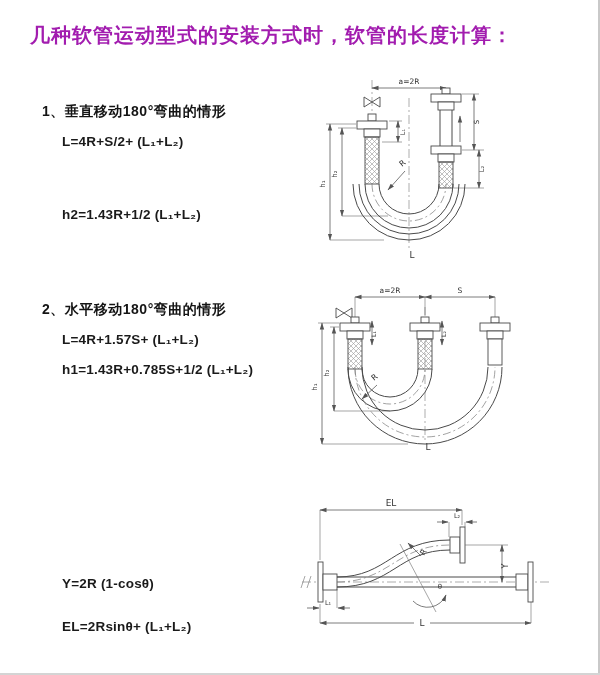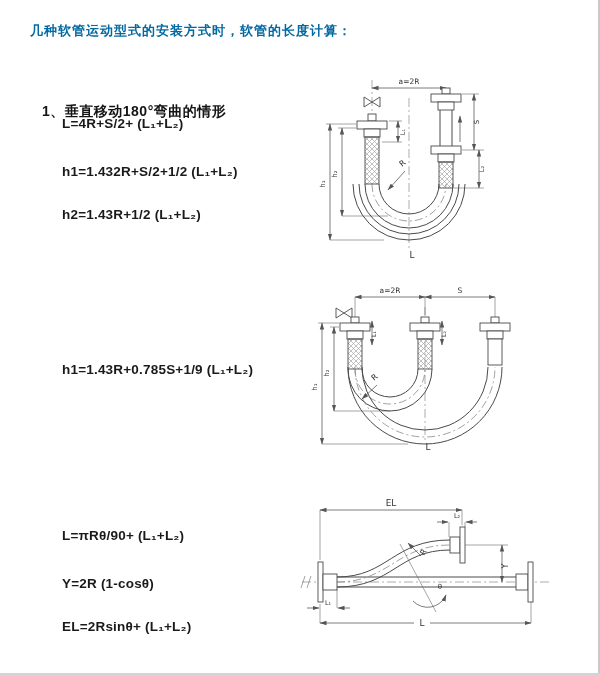--- a/index.html
+++ b/index.html
@@ -3,55 +3,55 @@
 <meta charset="utf-8">
 <style>
   html,body{margin:0;padding:0;}
   body{
     width:600px;height:675px;position:relative;background:#ffffff;
     font-family:"Liberation Sans",sans-serif;color:#111;overflow:hidden;
   }
   .page-edge-right{position:absolute;right:0;top:0;width:2px;height:675px;background:#c9c9c9;}
   .page-edge-bottom{position:absolute;left:0;bottom:0;width:600px;height:2px;background:#d4d4d4;}
   .doc-title{
-    position:absolute;left:30px;top:22px;font-size:13px;font-weight:700;
-    letter-spacing:1px;color:#0369a1;white-space:nowrap;
+    position:absolute;left:30px;top:22px;font-size:20px;font-weight:700;
+    letter-spacing:1px;color:#a21caf;white-space:nowrap;
   }
   .section{position:absolute;left:42px;width:300px;text-align:center;}
   .sec-heading{position:absolute;left:0;top:0;font-size:14px;font-weight:700;letter-spacing:.5px;color:#141414;white-space:nowrap;}
   .formula{position:absolute;left:20px;font-size:13.5px;font-weight:600;letter-spacing:.2px;color:#1a1a1a;white-space:nowrap;}
-  .f1{top:13px}.f2{top:61px}.f3{top:104px}
+  .f1{top:31px}.f2{top:61px}.f3{top:104px}
   svg{position:absolute;overflow:visible;}
   svg text{fill:#333;font-family:"DejaVu Sans","Liberation Sans",sans-serif;}
   .dim{stroke:#5a5a5a;stroke-width:.8;fill:none;}
   .ext{stroke:#6a6a6a;stroke-width:.6;fill:none;}
   .chain{stroke:#8a8a8a;stroke-width:.7;fill:none;stroke-dasharray:9 3 2 3;}
   .hose{stroke:#4a4a4a;stroke-width:1;fill:none;}
   .hosed{stroke:#7a7a7a;stroke-width:.7;fill:none;stroke-dasharray:8 3 2 3;}
   .fit{stroke:#4a4a4a;stroke-width:.9;fill:#fff;}
   .hatchrect{stroke:#4a4a4a;stroke-width:.9;}
 </style>
 </head>
 <body>
 
 <div class="doc-title">几种软管运动型式的安装方式时，软管的长度计算：</div>
 
 <div class="section" style="top:103px;height:120px;">
   <div class="sec-heading">1、垂直移动180°弯曲的情形</div>
   <div class="formula f1">L=4R+S/2+ (L₁+L₂)</div>
-  <div class="formula f2">h1=1.432R+S/2+1/2 (L₁+L₂)</div>
   <div class="formula f3">h2=1.43R+1/2 (L₁+L₂)</div>
 </div>
 
 <div class="section" style="top:301px;height:120px;">
-  <div class="formula f2">h1=1.43R+0.785S+1/9 (L₁+L₂)</div>
+  <div class="sec-heading">2、水平移动180°弯曲的情形</div>
+  <div class="formula f1">L=4R+1.57S+ (L₁+L₂)</div>
+  <div class="formula f2">h1=1.43R+0.785S+1/2 (L₁+L₂)</div>
 </div>
 
 <div class="section" style="top:515px;height:120px;">
-  <div class="formula f1">L=πRθ/90+ (L₁+L₂)</div>
   <div class="formula f2">Y=2R (1-cosθ)</div>
   <div class="formula f3">EL=2Rsinθ+ (L₁+L₂)</div>
 </div>
 
 <svg style="left:312px;top:64px;" width="280" height="200" viewBox="0 0 280 200">
   <defs>
     <marker id="ar1" orient="auto-start-reverse" markerWidth="9" markerHeight="7" refX="6.5" refY="3" markerUnits="userSpaceOnUse">
       <path d="M0,0.8 L7,3 L0,5.2 Z" fill="#555"></path>
     </marker>
     <pattern id="xh1" width="5" height="5" patternUnits="userSpaceOnUse">

